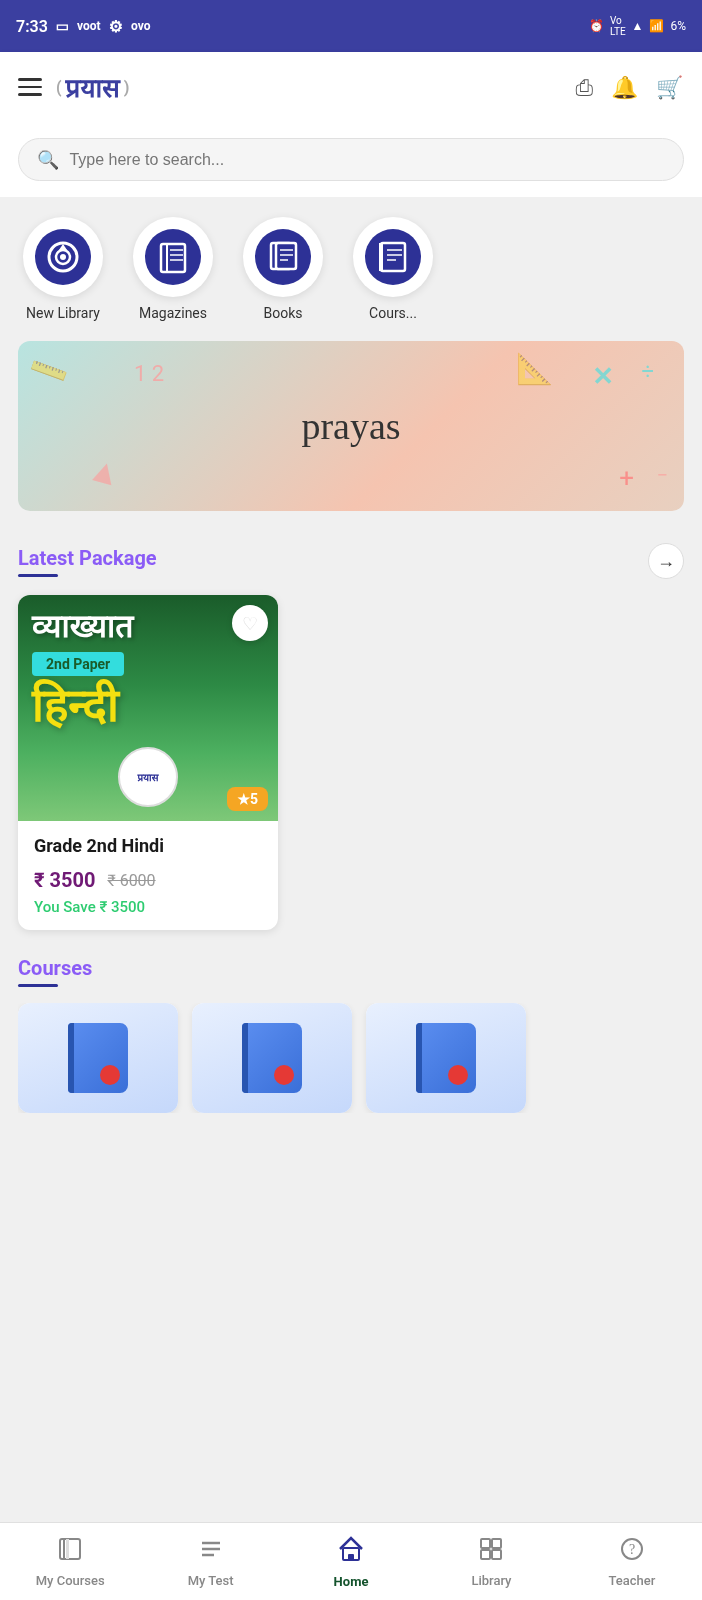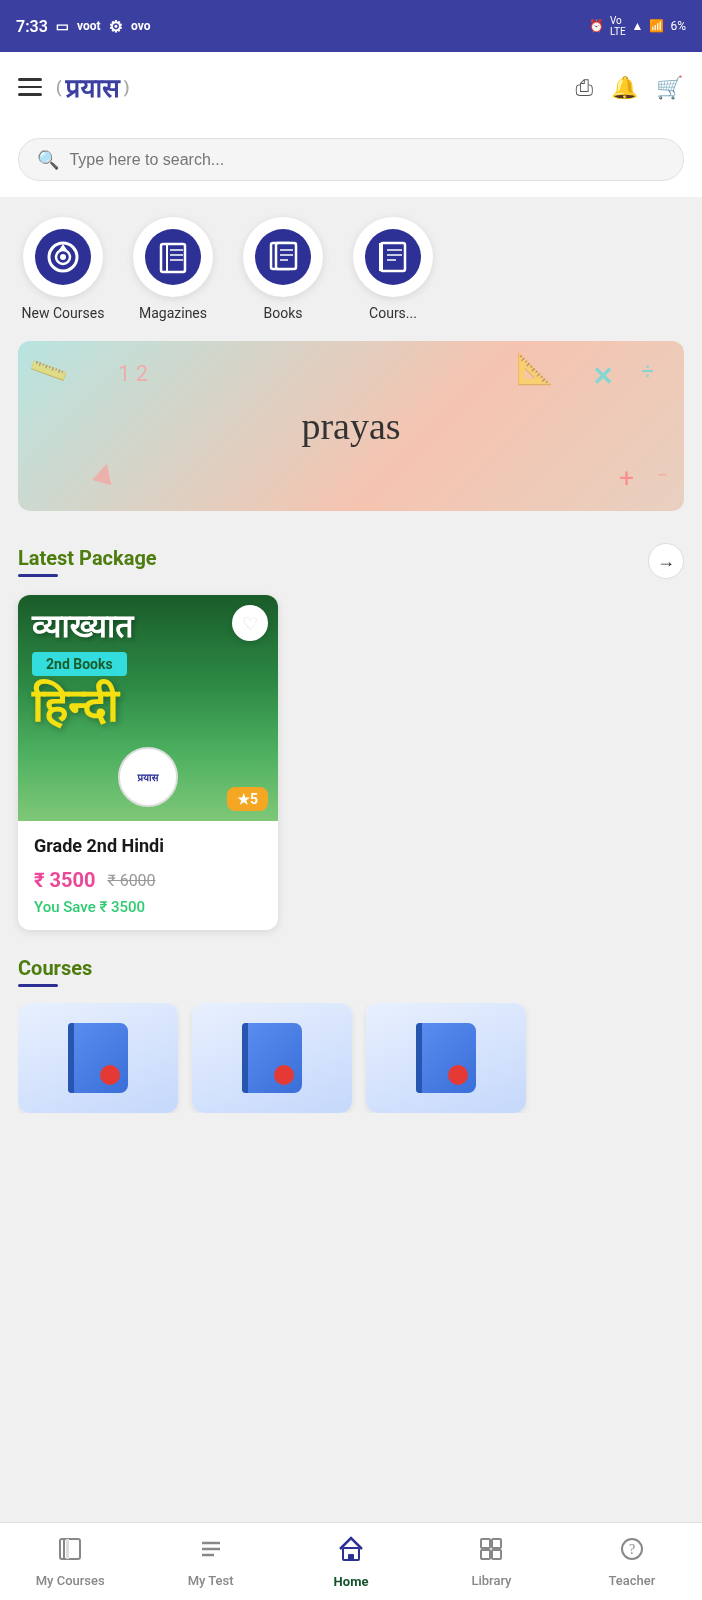--- a/index.html
+++ b/index.html
@@ -162,21 +162,21 @@
       margin-bottom: 16px;
     }
     .section-title-wrapper {
       display: flex;
       flex-direction: column;
       gap: 4px;
     }
     .section-title {
       font-size: 20px;
       font-weight: 700;
-      color: #4d7c0f;
+      color: #8b5cf6;
     }
     .section-underline {
       height: 3px;
       width: 40px;
       background: #2d3196;
       border-radius: 2px;
     }
     .arrow-btn {
       width: 36px;
       height: 36px;
@@ -291,21 +291,21 @@
     }
     .price-row {
       display: flex;
       align-items: center;
       gap: 12px;
       margin-bottom: 6px;
     }
     .price-current {
       font-size: 20px;
       font-weight: 700;
-      color: #ec4899;
+      color: #701a75;
     }
     .price-original {
       font-size: 16px;
       color: #999;
       text-decoration: line-through;
     }
     .price-save {
       font-size: 15px;
       color: #2ecc71;
       font-weight: 500;
@@ -461,21 +461,21 @@
       <div class="category-icon-inner">
 
         <svg width="34" height="34" viewBox="0 0 34 34" fill="none">
           <circle cx="17" cy="17" r="14" stroke="white" stroke-width="3" fill="none"></circle>
           <circle cx="17" cy="17" r="7" stroke="white" stroke-width="2.5" fill="none"></circle>
           <polygon points="17,4 21,10 13,10" fill="white"></polygon>
           <circle cx="17" cy="17" r="3" fill="white"></circle>
         </svg>
       </div>
     </div>
-    <span class="category-label">New Courses</span>
+    <span class="category-label">New Library</span>
   </div>
 
   <div class="category-item">
     <div class="category-icon-circle">
       <div class="category-icon-inner">
         <svg width="32" height="34" viewBox="0 0 32 34" fill="none">
           <rect x="4" y="4" width="24" height="28" rx="2" stroke="white" stroke-width="2.5" fill="none"></rect>
           <line x1="10" y1="4" x2="10" y2="32" stroke="white" stroke-width="2"></line>
           <line x1="13" y1="10" x2="26" y2="10" stroke="white" stroke-width="1.5"></line>
           <line x1="13" y1="15" x2="26" y2="15" stroke="white" stroke-width="1.5"></line>
@@ -515,21 +515,21 @@
       </div>
     </div>
     <span class="category-label">Cours...</span>
   </div>
 </div>
 
 <div class="banner-section">
   <div class="banner">
 
     <span style="position:absolute; top:14px; left:14px; font-size:28px; opacity:0.5; transform:rotate(-25deg);">📏</span>
-    <span style="position:absolute; top:20px; left:100px; font-size:22px; color:#f99; opacity:0.7;">1 2</span>
+    <span style="position:absolute; top:20px; left:116px; font-size:22px; color:#f99; opacity:0.7;">1 2</span>
     <span style="position:absolute; top:10px; right:130px; font-size:30px; opacity:0.5;">📐</span>
     <span style="position:absolute; top:20px; right:70px; font-size:26px; color:#5dd; font-weight:900; opacity:0.7;">✕</span>
     <span style="position:absolute; top:18px; right:30px; font-size:22px; color:#5dd; opacity:0.7;">÷</span>
     <span style="position:absolute; bottom:20px; left:70px; font-size:34px; color:#f99; opacity:0.6; transform:rotate(15deg);">▲</span>
     <span style="position:absolute; bottom:18px; right:50px; font-size:26px; color:#f77; opacity:0.7;">+</span>
     <span style="position:absolute; bottom:24px; right:16px; font-size:20px; color:#f99; opacity:0.6;">−</span>
     <div class="banner-content">
       <span class="banner-prayas">prayas</span>
     </div>
   </div>
@@ -542,21 +542,21 @@
       <div class="section-underline"></div>
     </div>
     <div class="arrow-btn">
       <span>→</span>
     </div>
   </div>
 
   <div class="product-card">
     <div class="product-image-container">
       <div class="product-hindi-title">व्याख्यात</div>
-      <div class="product-paper-badge">2nd Books</div>
+      <div class="product-paper-badge">2nd Paper</div>
       <div class="product-grade-hindi">हिन्दी</div>
       <div class="product-logo-bottom">
         <span>प्रयास</span>
       </div>
       <div class="wishlist-btn">
         <span>♡</span>
       </div>
       <div class="rating-badge">
         <span>★5</span>
       </div>

